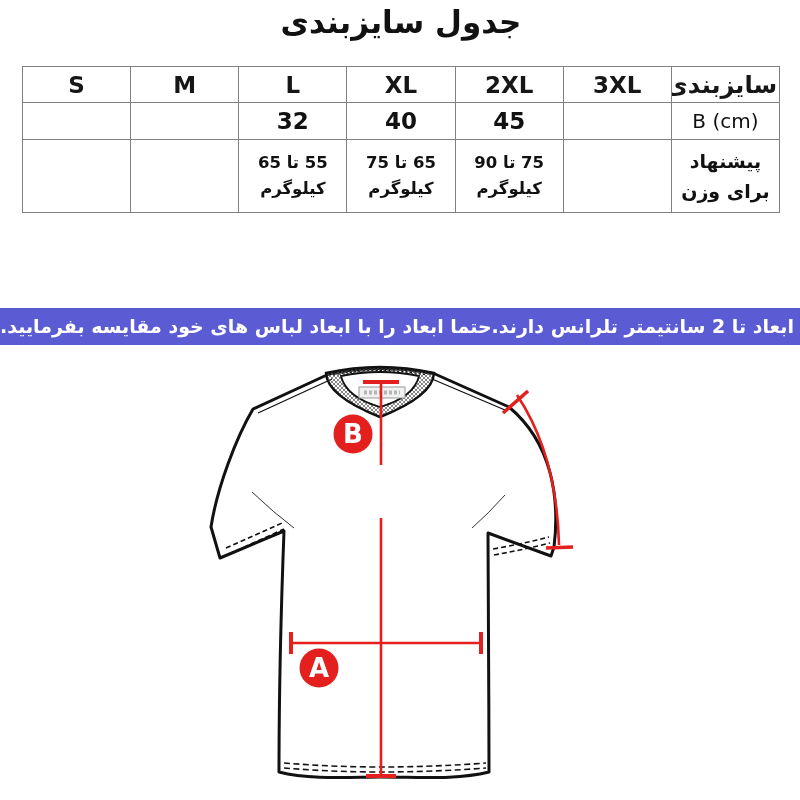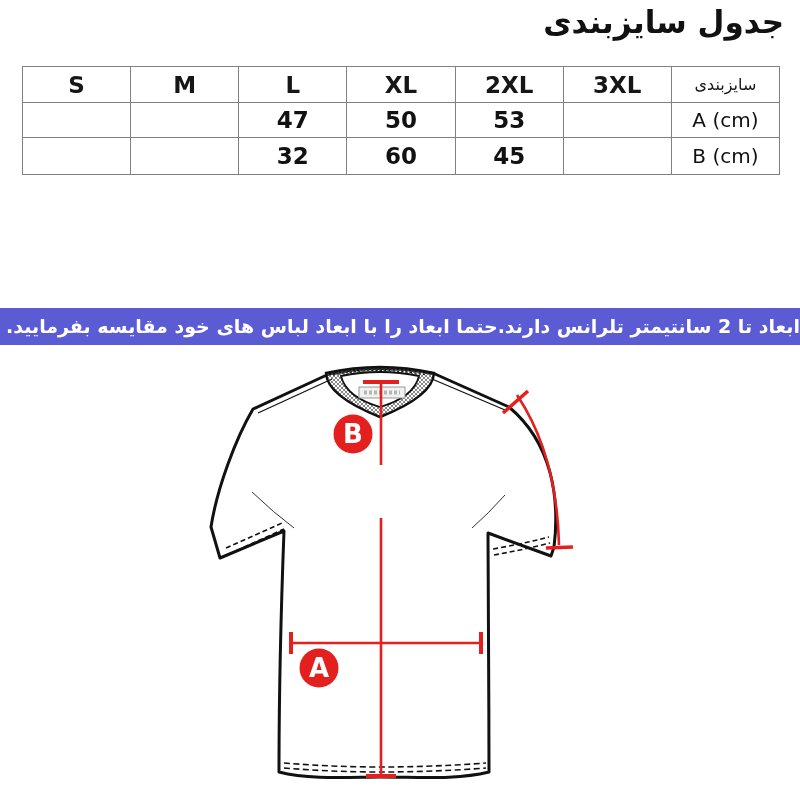--- a/index.html
+++ b/index.html
@@ -3,21 +3,21 @@
 <meta charset="utf-8">
 <style>
   html,body{margin:0;padding:0;}
   body{
     width:800px;height:800px;position:relative;background:#ffffff;
     font-family:"DejaVu Sans",sans-serif;color:#111;overflow:hidden;
   }
   
   .page-title{
     position:absolute;top:4px;right:16px;left:18px;
-    direction:rtl;text-align:right;
+    direction:rtl;text-align:center;
     font-size:31px;font-weight:bold;color:#111;
     letter-spacing:-0.5px;
   }
   
   table.size-table{
     position:absolute;top:66px;left:22px;width:758px;
     border-collapse:collapse;table-layout:fixed;
     font-weight:bold;
   }
   .size-table td,.size-table th{
@@ -28,26 +28,26 @@
   .row-header{height:36px;}
   .row-a{height:35px;}
   .row-b{height:37px;}
   .row-pants{height:38px;}
   .row-weight{height:73px;}
   .cell-num{font-size:23px;font-weight:bold;}
   .cell-weight{font-size:16.5px;font-weight:bold;direction:rtl;line-height:1.55;}
   .cell-label{direction:rtl;font-size:19px;}
   .cell-label.latin{font-weight:400;font-size:20px;}
   .cell-label.fa{font-weight:bold;line-height:1.6;}
-  th.cell-label{font-size:16px;font-weight:400;}
+  th.cell-label{font-size:24px;font-weight:700;}
   
   .notice-banner{
     position:absolute;top:308px;left:0;width:800px;height:37px;
     background:#5b5bd4;color:#ffffff;
-    direction:rtl;text-align:right;line-height:37px;
+    direction:rtl;text-align:left;line-height:37px;
     font-size:19px;font-weight:bold;white-space:nowrap;
   }
   
   .diagram-wrap{position:absolute;top:350px;left:0;width:800px;height:450px;}
   svg{display:block;}
 </style>
 </head>
 <body>
 
 <div class="page-title">جدول سایزبندی</div>
@@ -65,37 +65,37 @@
   <tbody>
       <tr class="row-header">
     <th>S</th>
     <th>M</th>
     <th>L</th>
     <th>XL</th>
     <th>2XL</th>
     <th>3XL</th>
     <th class="cell-label">سایزبندی</th>
   </tr>
-  <tr class="row-a">
-    <td class="cell-num"></td>
-    <td class="cell-num"></td>
-    <td class="cell-num">47</td>
-    <td class="cell-num">50</td>
-    <td class="cell-num">53</td>
-    <td class="cell-num"></td>
-    <td class="cell-label latin">A (cm)</td>
-  </tr>
   <tr class="row-b">
     <td class="cell-num"></td>
     <td class="cell-num"></td>
     <td class="cell-num">32</td>
-    <td class="cell-num">60</td>
+    <td class="cell-num">40</td>
     <td class="cell-num">45</td>
     <td class="cell-num"></td>
     <td class="cell-label latin">B (cm)</td>
+  </tr>
+  <tr class="row-weight">
+    <td class="cell-weight"></td>
+    <td class="cell-weight"></td>
+    <td class="cell-weight">55 تا 65 کیلوگرم</td>
+    <td class="cell-weight">65 تا 75 کیلوگرم</td>
+    <td class="cell-weight">75 تا 90 کیلوگرم</td>
+    <td class="cell-weight"></td>
+    <td class="cell-label fa">پیشنهاد برای وزن</td>
   </tr>
 </tbody>
   </table>
 
 <div class="notice-banner">ابعاد تا 2 سانتیمتر تلرانس دارند.حتما ابعاد را با ابعاد لباس های خود مقایسه بفرمایید.</div>
 
 <div class="diagram-wrap">
   <svg width="800" height="450" viewBox="0 0 800 450">
     <defs>
       <pattern id="ribHatch" width="4" height="4" patternUnits="userSpaceOnUse">

